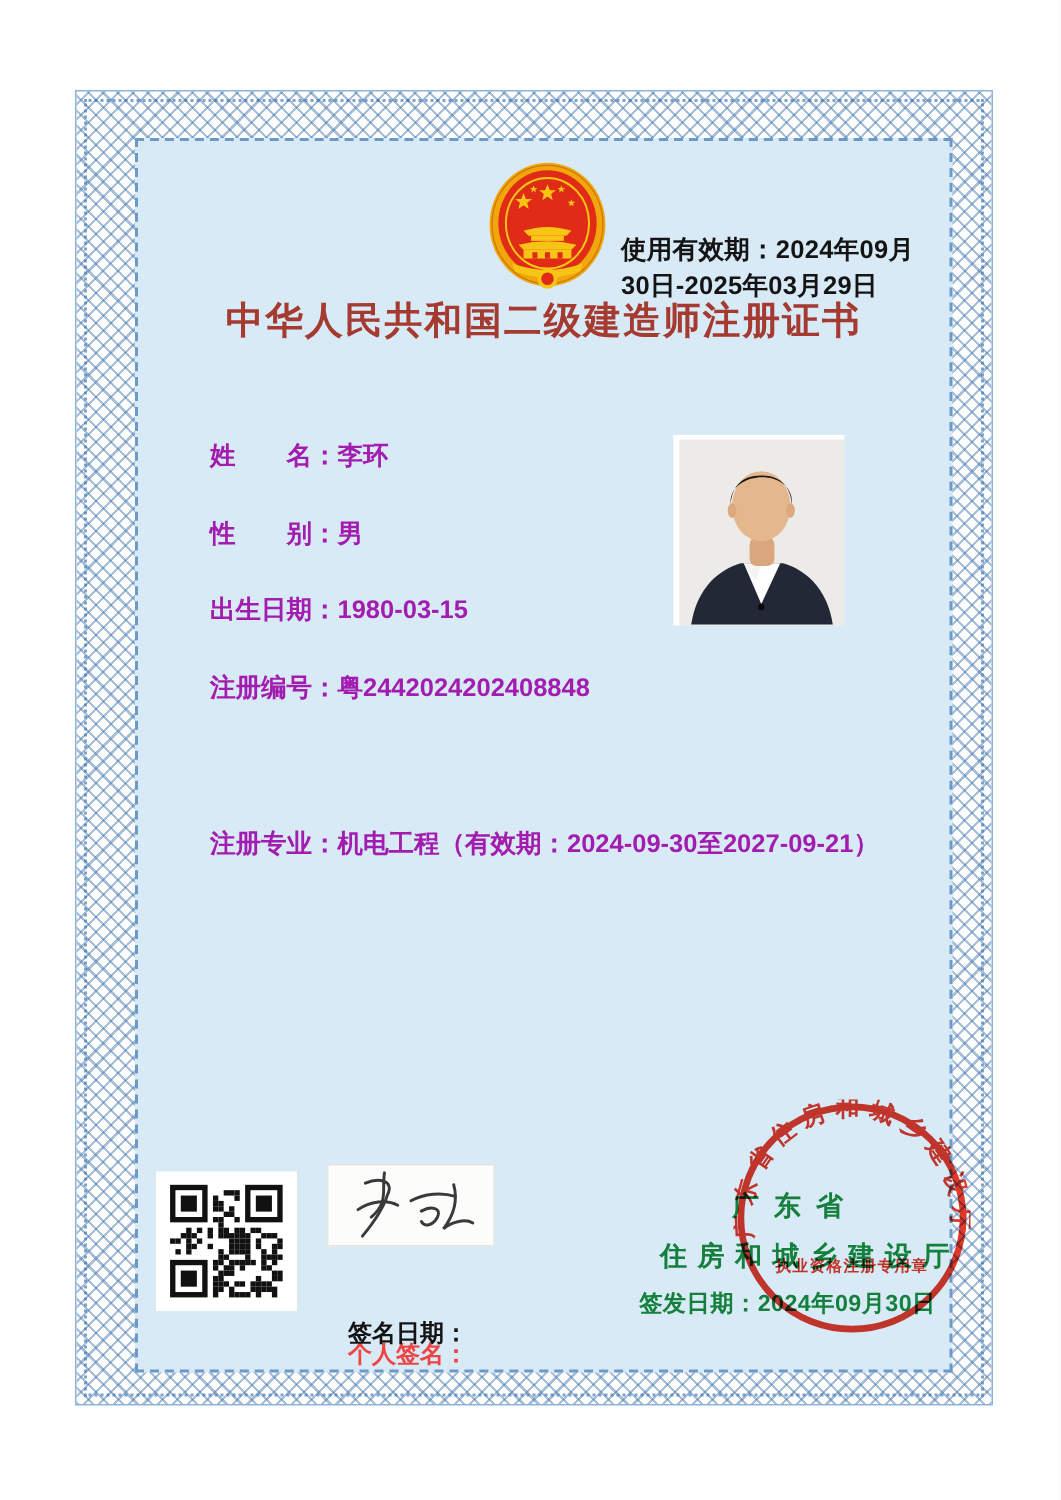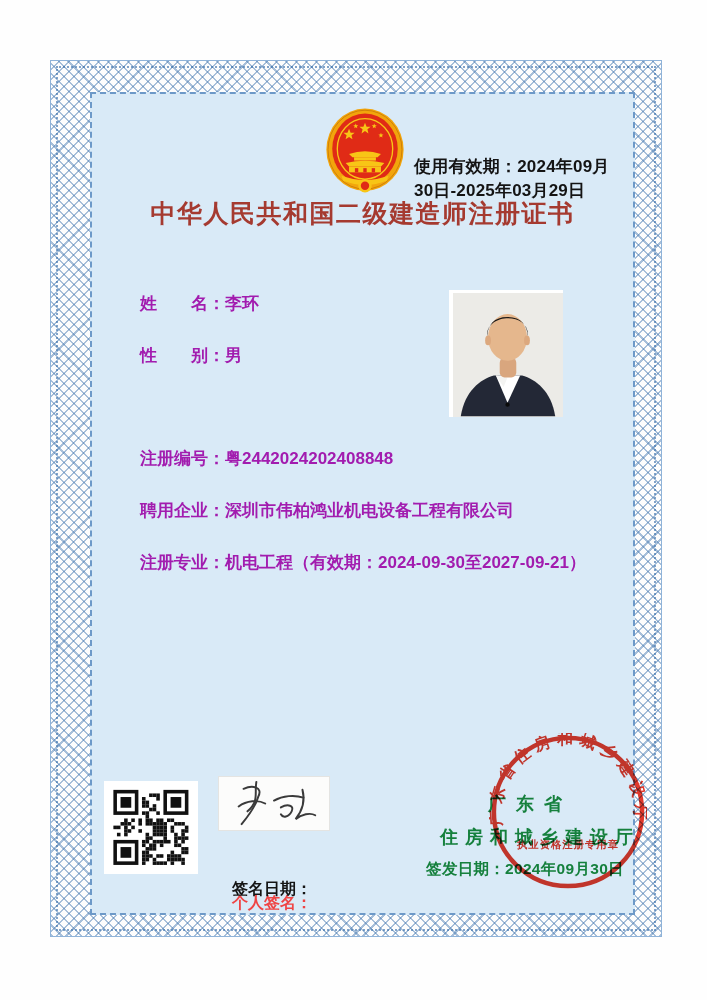--- a/index.html
+++ b/index.html
@@ -115,25 +115,25 @@
   <div class="validity">使用有效期：2024年09月30日-2025年03月29日</div>
 
   <div class="title">中华人民共和国二级建造师注册证书</div>
 
   <div class="field-row" style="top:292px">
     <span class="lbl">姓　　名：</span><span class="val">李环</span>
   </div>
   <div class="field-row" style="top:344px">
     <span class="lbl">性　　别：</span><span class="val">男</span>
   </div>
+  <div class="field-row" style="top:395px">
+    <span class="lbl">出生日期：</span><span class="val">1980-03-15</span>
+  </div>
   <div class="field-row" style="top:447px">
     <span class="lbl">注册编号：</span><span class="val">粤2442024202408848</span>
-  </div>
-  <div class="field-row" style="top:499px">
-    <span class="lbl">聘用企业：</span><span class="val">深圳市伟柏鸿业机电设备工程有限公司</span>
   </div>
   <div class="field-row" style="top:551px">
     <span class="lbl">注册专业：</span><span class="val">机电工程（有效期：2024-09-30至2027-09-21）</span>
   </div>
 
   <div class="photo">
     <svg viewBox="0 0 113 126" xmlns="http://www.w3.org/2000/svg">
       <rect width="113" height="126" fill="#ecebe7"></rect>
       <rect width="113" height="126" fill="none"></rect>
       <path d="M8,126 C12,100 28,88 42,84 L71,84 C85,88 101,100 105,126 Z" fill="#232836"></path>

